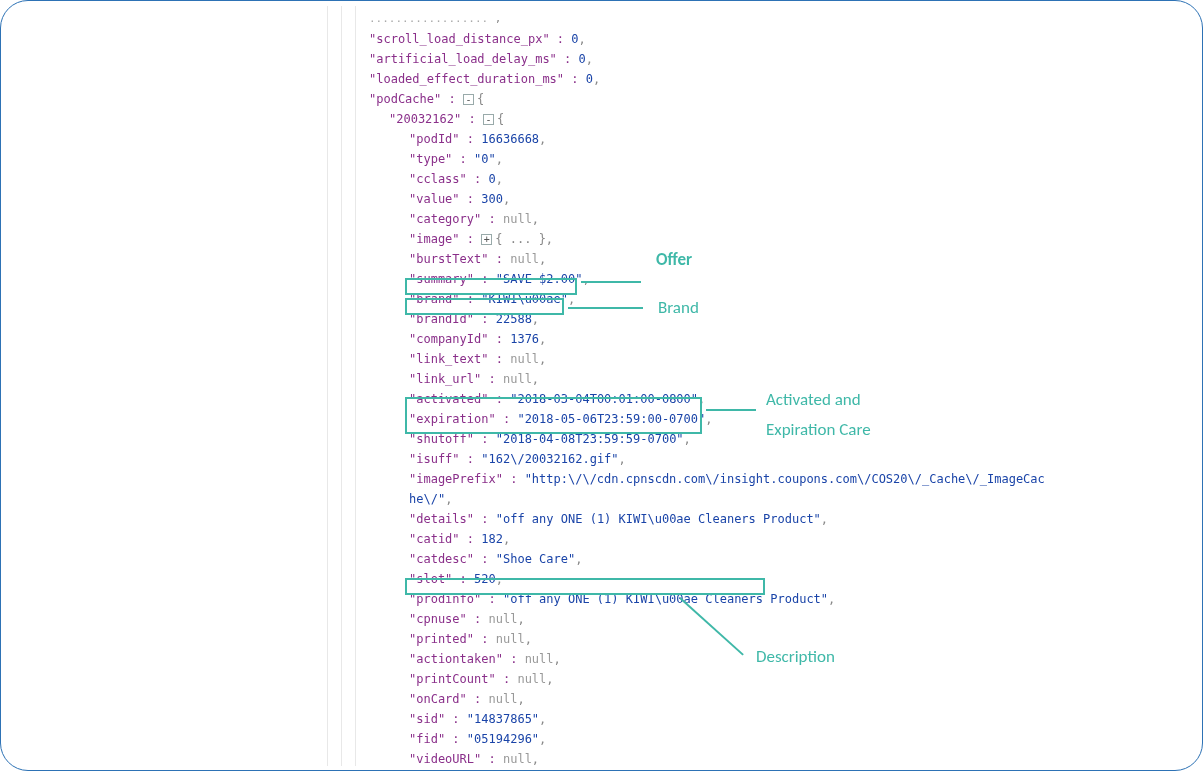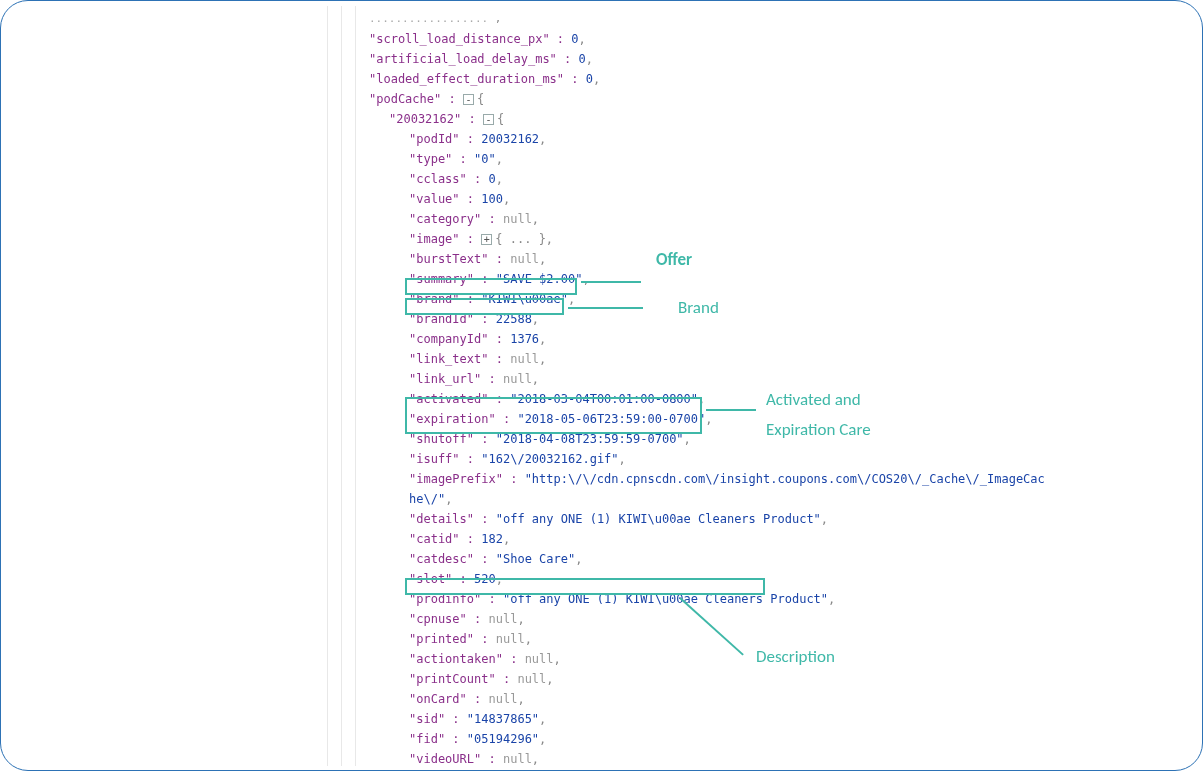--- a/index.html
+++ b/index.html
@@ -108,27 +108,27 @@
     <div class="code-line" style="padding-left:48px;"><span class="k">"scroll_load_distance_px"</span> <span class="sep">:</span> <span class="num">0</span><span class="punct">,</span></div>
 
     <div class="code-line" style="padding-left:48px;"><span class="k">"artificial_load_delay_ms"</span> <span class="sep">:</span> <span class="num">0</span><span class="punct">,</span></div>
 
     <div class="code-line" style="padding-left:48px;"><span class="k">"loaded_effect_duration_ms"</span> <span class="sep">:</span> <span class="num">0</span><span class="punct">,</span></div>
 
     <div class="code-line" style="padding-left:48px;"><span class="k">"podCache"</span> <span class="sep">:</span> <span class="toggle-box">-</span><span class="punct">{</span></div>
 
     <div class="code-line" style="padding-left:68px;"><span class="k">"20032162"</span> <span class="sep">:</span> <span class="toggle-box">-</span><span class="punct">{</span></div>
 
-    <div class="code-line" style="padding-left:88px;"><span class="k">"podId"</span> <span class="sep">:</span> <span class="num">20032162</span><span class="punct">,</span></div>
+    <div class="code-line" style="padding-left:88px;"><span class="k">"podId"</span> <span class="sep">:</span> <span class="num">16636668</span><span class="punct">,</span></div>
 
     <div class="code-line" style="padding-left:88px;"><span class="k">"type"</span> <span class="sep">:</span> <span class="str">"0"</span><span class="punct">,</span></div>
 
     <div class="code-line" style="padding-left:88px;"><span class="k">"cclass"</span> <span class="sep">:</span> <span class="num">0</span><span class="punct">,</span></div>
 
-    <div class="code-line" style="padding-left:88px;"><span class="k">"value"</span> <span class="sep">:</span> <span class="num">100</span><span class="punct">,</span></div>
+    <div class="code-line" style="padding-left:88px;"><span class="k">"value"</span> <span class="sep">:</span> <span class="num">300</span><span class="punct">,</span></div>
 
     <div class="code-line" style="padding-left:88px;"><span class="k">"category"</span> <span class="sep">:</span> <span class="null">null</span><span class="punct">,</span></div>
 
     <div class="code-line" style="padding-left:88px;"><span class="k">"image"</span> <span class="sep">:</span> <span class="toggle-box">+</span><span class="punct">{ ... }</span><span class="punct">,</span></div>
 
     <div class="code-line" style="padding-left:88px;"><span class="k">"burstText"</span> <span class="sep">:</span> <span class="null">null</span><span class="punct">,</span></div>
 
     <div class="code-line" style="padding-left:88px;"><span class="k">"summary"</span> <span class="sep">:</span> <span class="str">"SAVE $2.00"</span><span class="punct">,</span></div>
 
     <div class="code-line" style="padding-left:88px;"><span class="k">"brand"</span> <span class="sep">:</span> <span class="str">"KIWI\u00ae"</span><span class="punct">,</span></div>
@@ -181,21 +181,21 @@
     <div class="code-line" style="padding-left:88px;">  </div>
 
   </div>
 
   <div class="highlight-box" style="left:404px; top:277px; width:172px; height:17px;"></div>
   <div class="anno-line" style="left:580px; top:280px; width:60px;"></div>
   <div class="anno-label" style="left:655px; top:248px;font-weight:bold;">Offer</div>
 
   <div class="highlight-box" style="left:404px; top:297px; width:159px; height:17px;"></div>
   <div class="anno-line" style="left:567px; top:306px; width:75px;"></div>
-  <div class="anno-label" style="left:677px; top:296px;">Brand</div>
+  <div class="anno-label" style="left:657px; top:296px;">Brand</div>
 
   <div class="highlight-box" style="left:404px; top:396px; width:297px; height:37px;"></div>
   <div class="anno-line" style="left:705px; top:408px; width:50px;"></div>
   <div class="anno-label" style="left:765px; top:388px;">Activated and</div>
   <div class="anno-label" style="left:765px; top:418px;">Expiration Care</div>
 
   <div class="highlight-box" style="left:404px; top:577px; width:360px; height:17px;"></div>
   <div class="diag-line" style="left:679px; top:596px; width:85px; transform: rotate(42deg);"></div>
   <div class="anno-label" style="left:755px; top:645px;">Description</div>
 

